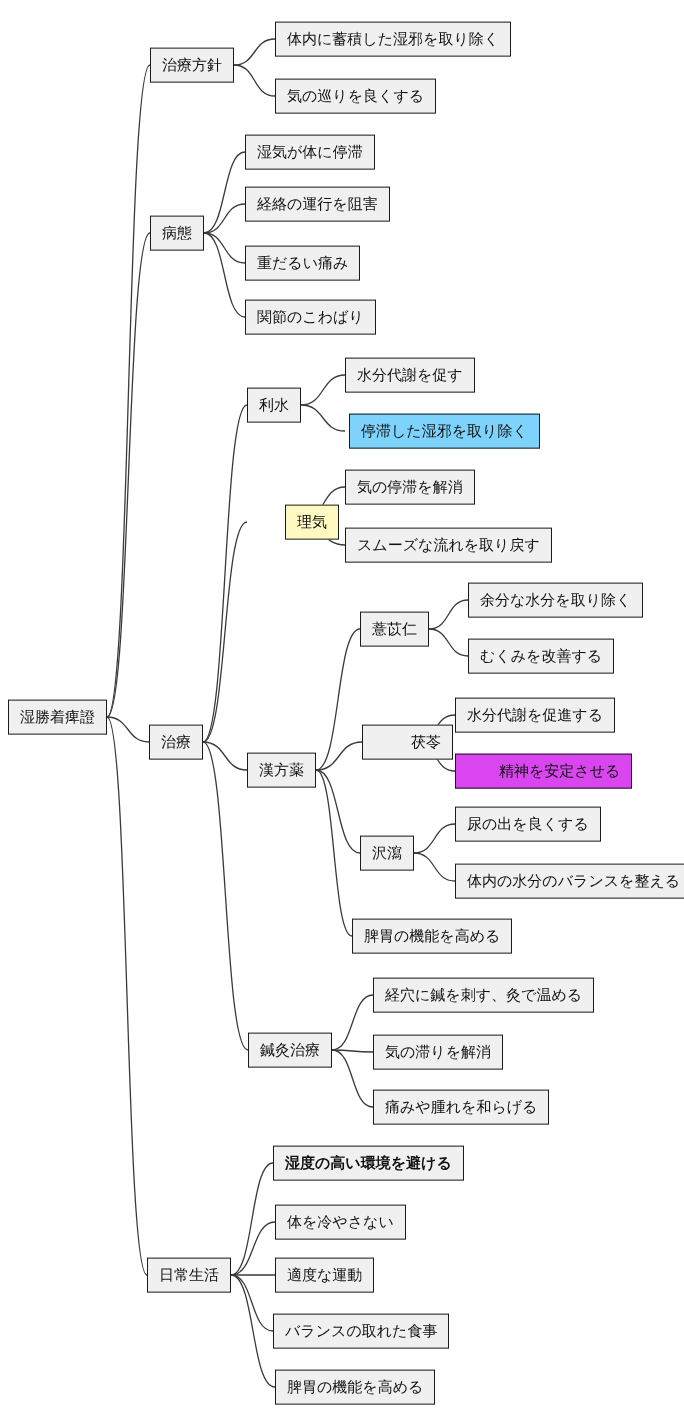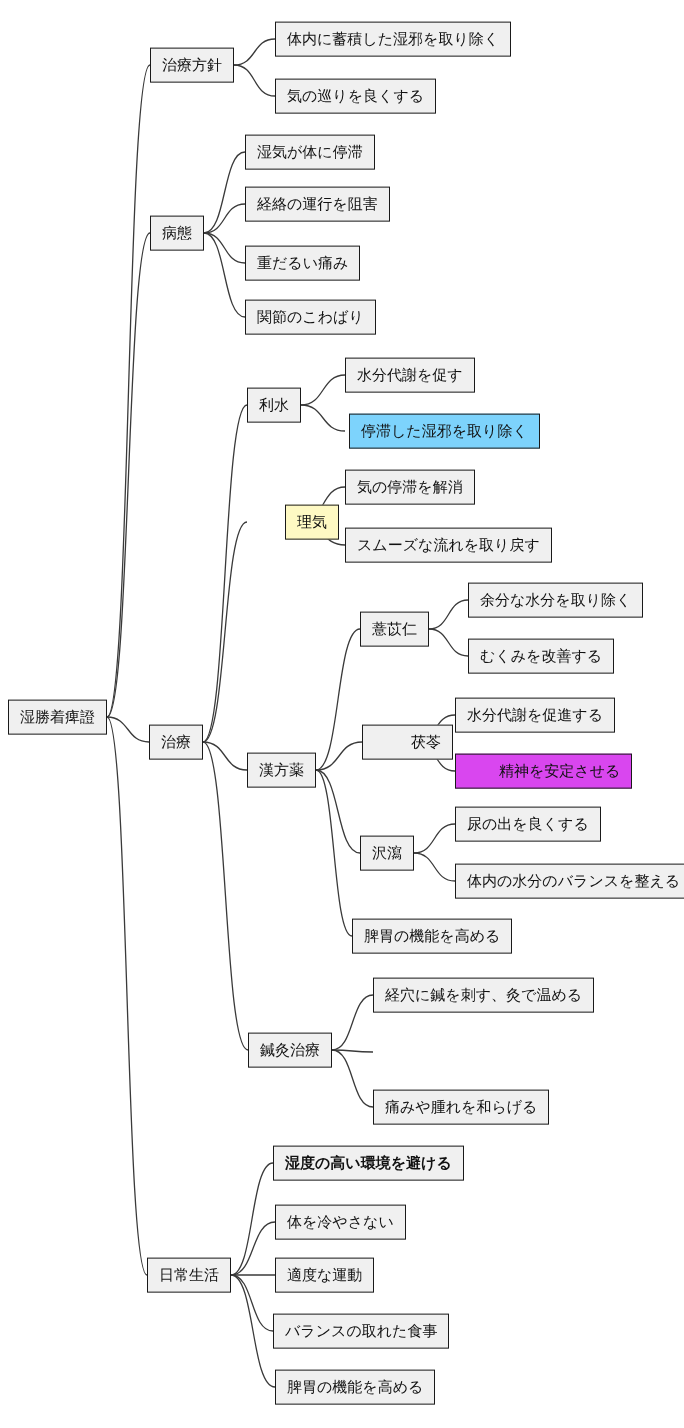--- a/index.html
+++ b/index.html
@@ -108,20 +108,21 @@
       <div class="mindmap-node" style="left: 468px; top: 656px; background: rgb(240, 240, 240); border-color: rgb(26, 26, 26); color: rgb(17, 17, 17);">むくみを改善する</div>
       <div class="mindmap-node" style="left: 362px; top: 742px; background: rgb(240, 240, 240); border-color: rgb(26, 26, 26); color: rgb(17, 17, 17); padding-left: 48px;">茯苓</div>
       <div class="mindmap-node" style="left: 455px; top: 715px; background: rgb(240, 240, 240); border-color: rgb(26, 26, 26); color: rgb(17, 17, 17);">水分代謝を促進する</div>
       <div class="mindmap-node" style="left: 455px; top: 771px; background: #d946ef; border-color: rgb(26, 26, 26); color: rgb(17, 17, 17); padding-left: 43px;">精神を安定させる</div>
       <div class="mindmap-node" style="left: 360px; top: 853px; background: rgb(240, 240, 240); border-color: rgb(26, 26, 26); color: rgb(17, 17, 17);">沢瀉</div>
       <div class="mindmap-node" style="left: 455px; top: 824px; background: rgb(240, 240, 240); border-color: rgb(26, 26, 26); color: rgb(17, 17, 17);">尿の出を良くする</div>
       <div class="mindmap-node" style="left: 455px; top: 881px; background: rgb(240, 240, 240); border-color: rgb(26, 26, 26); color: rgb(17, 17, 17);">体内の水分のバランスを整える</div>
       <div class="mindmap-node" style="left: 352px; top: 936px; background: rgb(240, 240, 240); border-color: rgb(26, 26, 26); color: rgb(17, 17, 17);">脾胃の機能を高める</div>
       <div class="mindmap-node" style="left: 248px; top: 1050px; background: rgb(240, 240, 240); border-color: rgb(26, 26, 26); color: rgb(17, 17, 17);">鍼灸治療</div>
       <div class="mindmap-node" style="left: 373px; top: 995px; background: rgb(240, 240, 240); border-color: rgb(26, 26, 26); color: rgb(17, 17, 17);">経穴に鍼を刺す、灸で温める</div>
+      <div class="mindmap-node" style="left: 373px; top: 1052px; background: rgb(240, 240, 240); border-color: rgb(26, 26, 26); color: rgb(17, 17, 17);">気の滞りを解消</div>
       <div class="mindmap-node" style="left: 373px; top: 1107px; background: rgb(240, 240, 240); border-color: rgb(26, 26, 26); color: rgb(17, 17, 17);">痛みや腫れを和らげる</div>
       <div class="mindmap-node" style="left: 147px; top: 1275px; background: rgb(240, 240, 240); border-color: rgb(26, 26, 26); color: rgb(17, 17, 17);">日常生活</div>
       <div class="mindmap-node" style="left: 273px; top: 1163px; background: rgb(240, 240, 240); border-color: rgb(26, 26, 26); color: rgb(17, 17, 17); font-weight: bold;">湿度の高い環境を避ける</div>
       <div class="mindmap-node" style="left: 275px; top: 1222px; background: rgb(240, 240, 240); border-color: rgb(26, 26, 26); color: rgb(17, 17, 17);">体を冷やさない</div>
       <div class="mindmap-node" style="left: 275px; top: 1275px; background: rgb(240, 240, 240); border-color: rgb(26, 26, 26); color: rgb(17, 17, 17);">適度な運動</div>
       <div class="mindmap-node" style="left: 273px; top: 1331px; background: rgb(240, 240, 240); border-color: rgb(26, 26, 26); color: rgb(17, 17, 17);">バランスの取れた食事</div>
       <div class="mindmap-node" style="left: 275px; top: 1387px; background: rgb(240, 240, 240); border-color: rgb(26, 26, 26); color: rgb(17, 17, 17);">脾胃の機能を高める</div>
     </div>
 </div>
 

